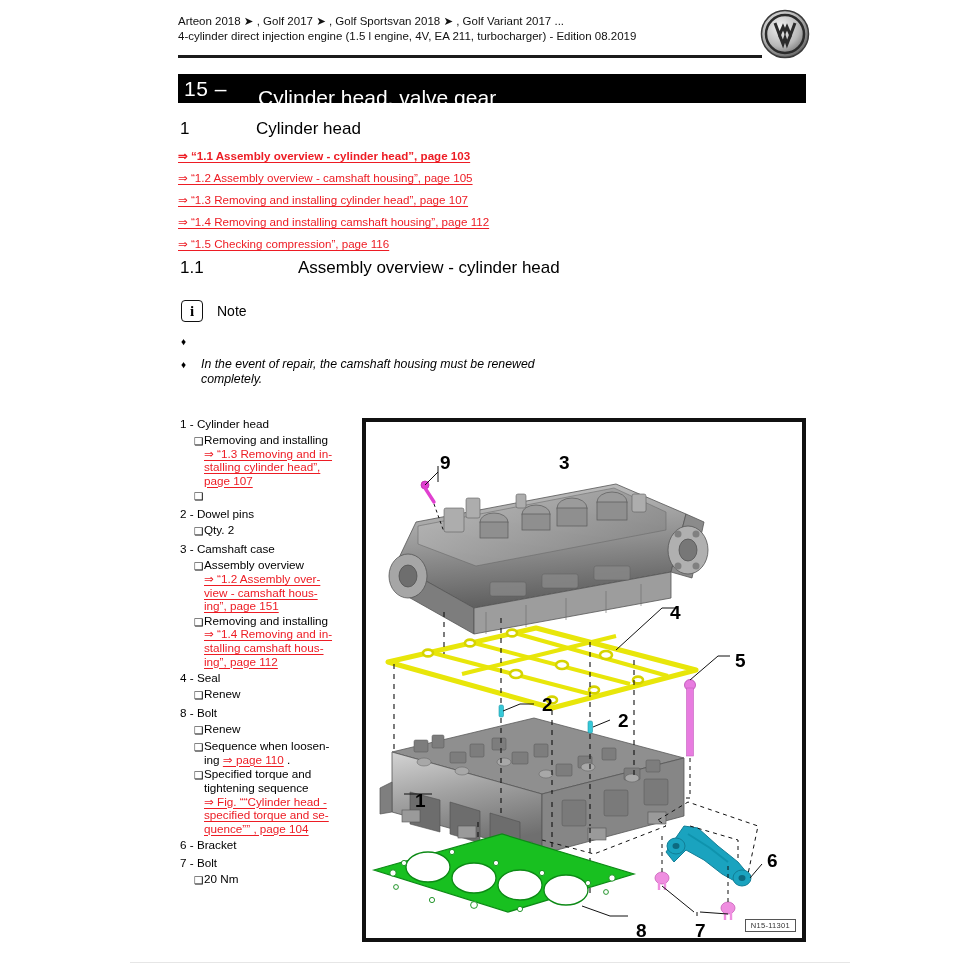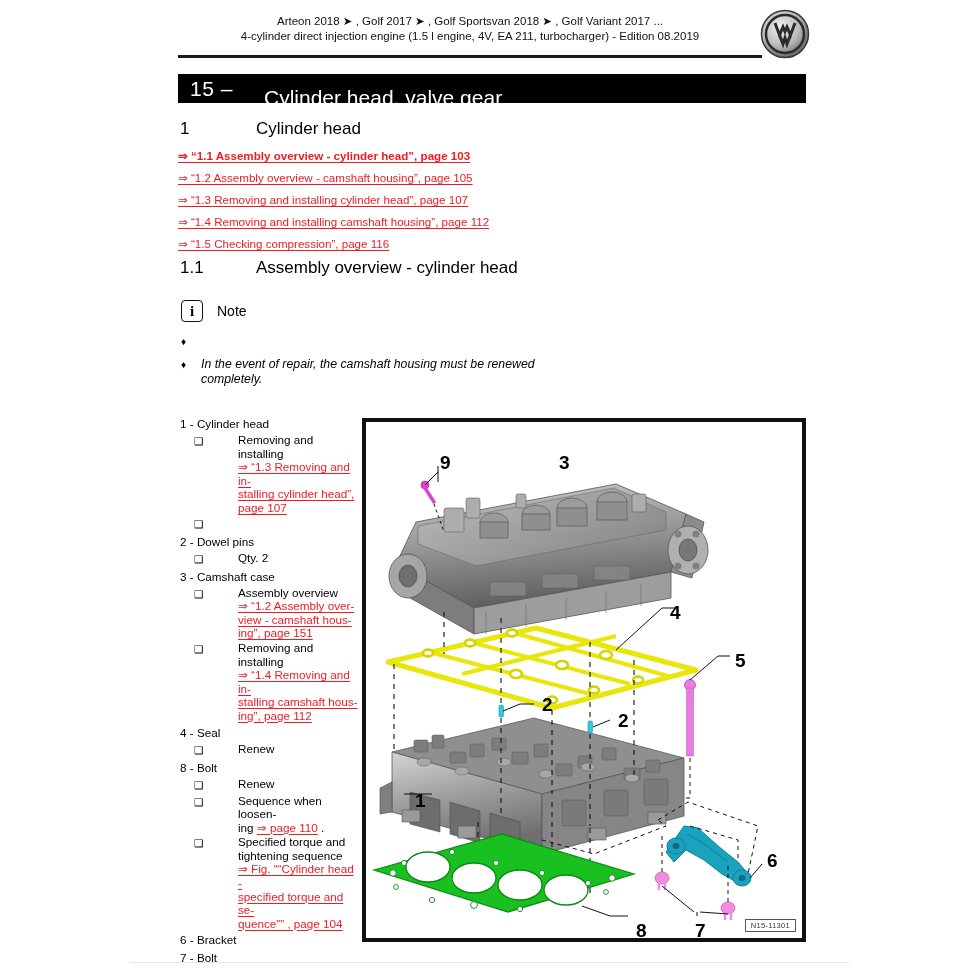--- a/index.html
+++ b/index.html
@@ -18,21 +18,20 @@
 
   
   #header {
     position: absolute;
     left: 178px;
     top: 14px;
     width: 628px;
     height: 44px;
   }
   #header .hdr-lines {
-    text-align: center;
     font-size: 11.5px;
     line-height: 15px;
     color: #111;
     padding-right: 44px;
   }
   #header .hdr-rule {
     position: absolute;
     left: 0;
     top: 41px;
     width: 584px;
@@ -54,39 +53,39 @@
     top: 74px;
     width: 628px;
     height: 29px;
     background: #000000;
     color: #ffffff;
     display: flex;
     align-items: center;
   }
   #chapter-bar .ch-num {
     font-size: 21px;
-    padding-left: 12px;
+    padding-left: 6px;
     width: 74px;
     letter-spacing: 0.5px;
   }
   #chapter-bar .ch-title {
     font-size: 21px;
     margin-top: 19px;
   }
 
   
   .sec-head {
     position: absolute;
     left: 180px;
     display: flex;
     font-size: 17px;
   }
   .sec-head .sec-num { width: 76px; }
   #sec-1  { top: 119px; }
-  #sec-11 { top: 258px; }
+  #sec-11 { top: 258px; gap: 42px; }
 
   
   .toc-link {
     position: absolute;
     left: 178px;
     font-size: 11.6px;
     color: #ed1c24;
     white-space: nowrap;
   }
   .toc-link .lnk {
@@ -171,21 +170,20 @@
     width: 24px;
     flex: none;
     font-size: 10.5px;
     line-height: 16px;
     padding-left: 14px;
     box-sizing: border-box;
   }
   .part-sub .sub-txt {
     width: 146px;
     line-height: 13.6px;
-    margin-left: 34px;
   }
   .part-sub .sub-txt .line { display: block; }
   .red {
     color: #ed1c24;
     text-decoration: underline;
     text-decoration-color: #ed1c24;
     text-underline-offset: 1.5px;
   }
 
   

